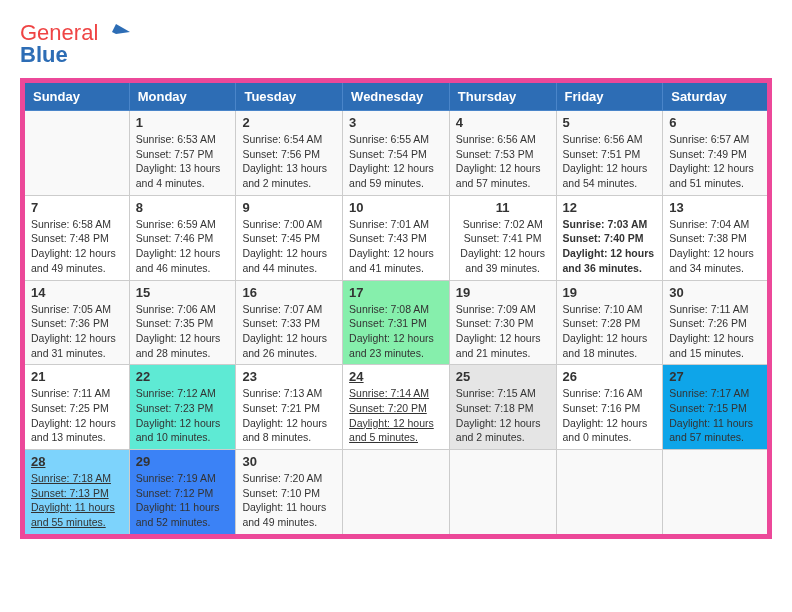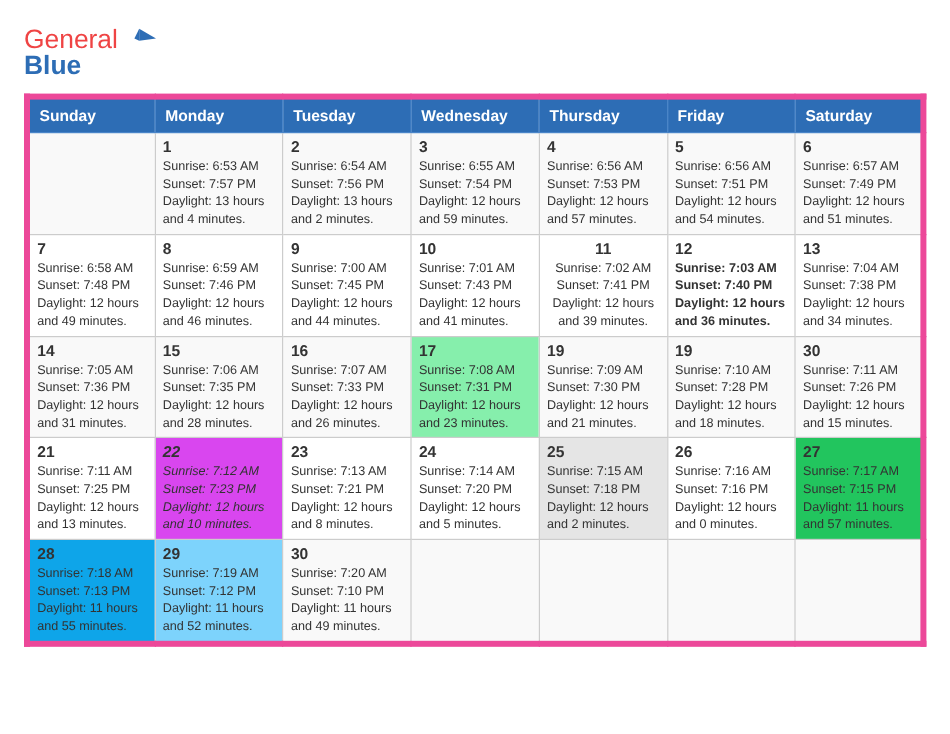--- a/index.html
+++ b/index.html
@@ -260,72 +260,72 @@
         </td>
       </tr>
       <tr>
         <td style="background-color: rgb(255, 255, 255);">
           <span class="day-number">21</span>
           <div class="day-info" style="white-space: pre-line;">Sunrise: 7:11 AM
 Sunset: 7:25 PM
 Daylight: 12 hours
 and 13 minutes.</div>
         </td>
-        <td style="background-color: #d946ef; font-style: italic;">
+        <td style="background-color: #5eead4;">
           <span class="day-number">22</span>
           <div class="day-info" style="white-space: pre-line;">Sunrise: 7:12 AM
 Sunset: 7:23 PM
 Daylight: 12 hours
 and 10 minutes.</div>
         </td>
         <td style="background-color: rgb(255, 255, 255);">
           <span class="day-number">23</span>
           <div class="day-info" style="white-space: pre-line;">Sunrise: 7:13 AM
 Sunset: 7:21 PM
 Daylight: 12 hours
 and 8 minutes.</div>
         </td>
-        <td style="background-color: rgb(255, 255, 255);">
+        <td style="background-color: rgb(255, 255, 255); text-decoration: underline;">
           <span class="day-number">24</span>
           <div class="day-info" style="white-space: pre-line;">Sunrise: 7:14 AM
 Sunset: 7:20 PM
 Daylight: 12 hours
 and 5 minutes.</div>
         </td>
         <td style="background-color: #e5e5e5;">
           <span class="day-number">25</span>
           <div class="day-info" style="white-space: pre-line;">Sunrise: 7:15 AM
 Sunset: 7:18 PM
 Daylight: 12 hours
 and 2 minutes.</div>
         </td>
         <td style="background-color: rgb(255, 255, 255);">
           <span class="day-number">26</span>
           <div class="day-info" style="white-space: pre-line;">Sunrise: 7:16 AM
 Sunset: 7:16 PM
 Daylight: 12 hours
 and 0 minutes.</div>
         </td>
-        <td style="background-color: #22c55e; margin-left: 12px;">
+        <td style="background-color: #0ea5e9; margin-left: 12px;">
           <span class="day-number">27</span>
           <div class="day-info" style="white-space: pre-line;">Sunrise: 7:17 AM
 Sunset: 7:15 PM
 Daylight: 11 hours
 and 57 minutes.</div>
         </td>
       </tr>
       <tr>
-        <td style="background-color: #0ea5e9;">
+        <td style="background-color: #7dd3fc; text-decoration: underline;">
           <span class="day-number">28</span>
           <div class="day-info" style="white-space: pre-line;">Sunrise: 7:18 AM
 Sunset: 7:13 PM
 Daylight: 11 hours
 and 55 minutes.</div>
         </td>
-        <td style="background-color: #7dd3fc;">
+        <td style="background-color: #3b82f6;">
           <span class="day-number">29</span>
           <div class="day-info" style="white-space: pre-line;">Sunrise: 7:19 AM
 Sunset: 7:12 PM
 Daylight: 11 hours
 and 52 minutes.</div>
         </td>
         <td style="background-color: rgb(249, 249, 249);">
           <span class="day-number">30</span>
           <div class="day-info" style="white-space: pre-line;">Sunrise: 7:20 AM
 Sunset: 7:10 PM

